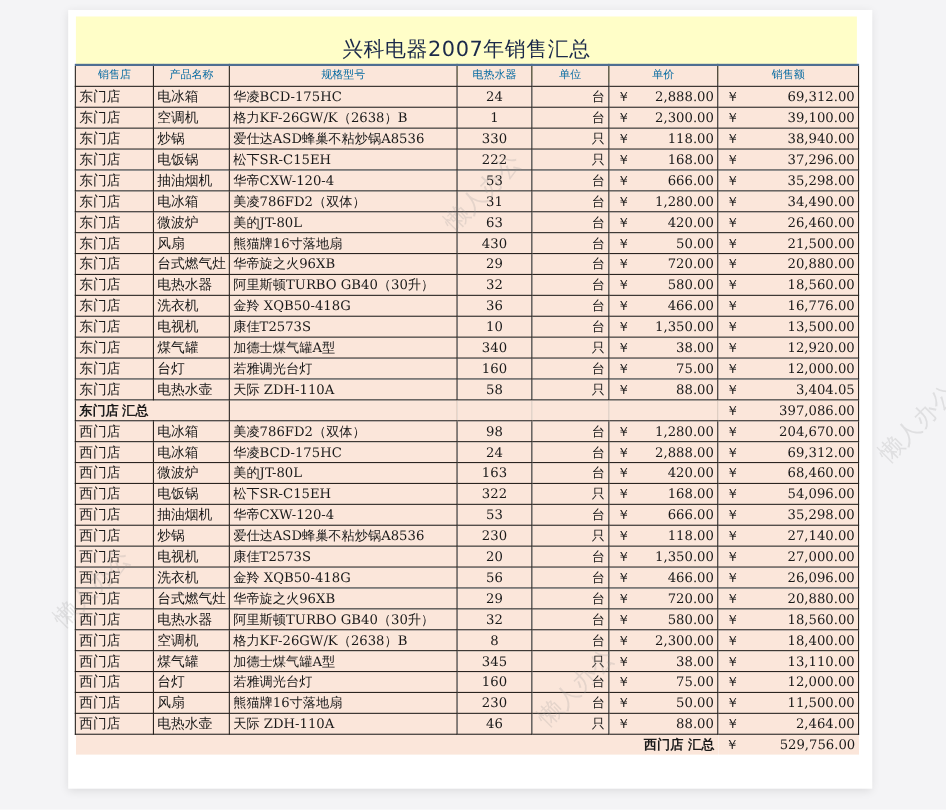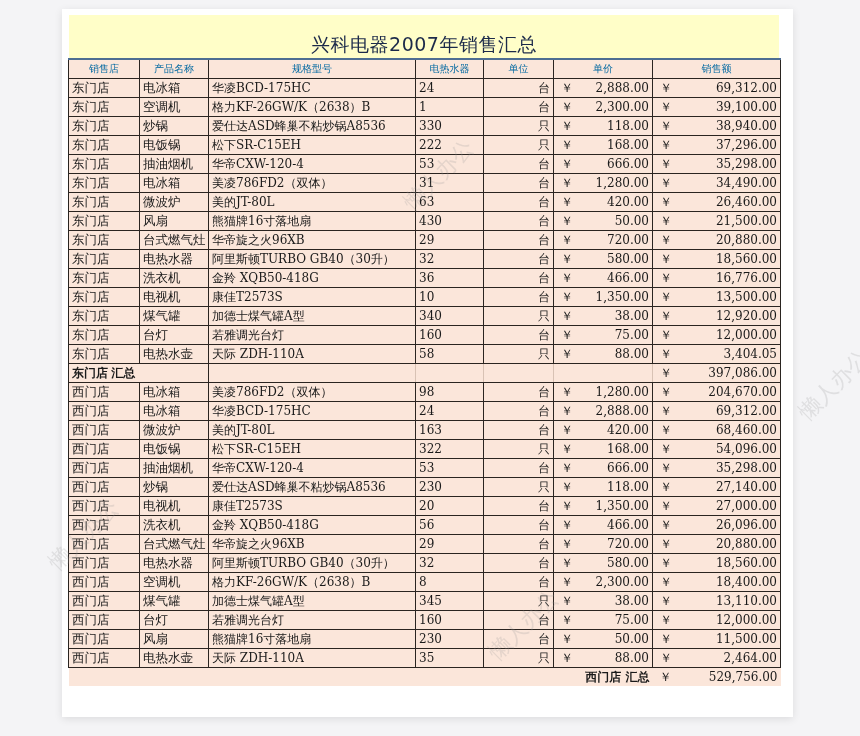--- a/index.html
+++ b/index.html
@@ -48,25 +48,25 @@
       line-height: 18px;
       font-weight: normal;
     }
     .sheet th {
       text-align: center;
       font-family: "DejaVu Sans", "Liberation Sans", sans-serif;
       font-size: 10px;
       color: #0369a1;
     }
     .sheet td.txt { font-family: "DejaVu Sans", "Liberation Sans", sans-serif; font-size: 12.5px; margin-top: 12px; }
-    .sheet td.num { text-align: left; }
+    .sheet td.num { text-align: center; }
     .sheet td.unit { text-align: right; font-family: "DejaVu Sans", "Liberation Sans", sans-serif; }
     .money { display: flex; justify-content: space-between; }
     .money .yen { padding-left: 4px; }
-    .sheet tr.subtotal td { font-weight: bold; font-family: Liberation Sans, sans-serif; }
+    .sheet tr.subtotal td { font-weight: bold; font-family: Liberation Serif, serif; }
     .sheet tr.subtotal td.money-cell { font-weight: normal; font-family: "DejaVu Serif", "Liberation Serif", serif; }
     .sheet tr.subtotal td.light { border-left: 1px solid #d8c2b4; border-right: 1px solid #d8c2b4; }
     .sheet tr.noborder td {
       border: none;
       background: #fbe6da;
     }
     .sheet tr.noborder td.label { font-weight: bold; font-family: "DejaVu Sans", "Liberation Sans", sans-serif; text-align: right; }
     .watermark {
       position: absolute;
       color: rgba(150,150,150,0.22);
@@ -671,21 +671,21 @@
           <div class="money">
             <span class="yen">￥</span>
             <span>11,500.00</span>
           </div>
         </td>
       </tr>
       <tr>
         <td class="txt">西门店</td>
         <td class="txt">电热水壶</td>
         <td>天际 ZDH-110A</td>
-        <td class="num">35</td>
+        <td class="num">46</td>
         <td class="unit">只</td>
         <td>
           <div class="money">
             <span class="yen">￥</span>
             <span>88.00</span>
           </div>
         </td>
         <td>
           <div class="money">
             <span class="yen">￥</span>

